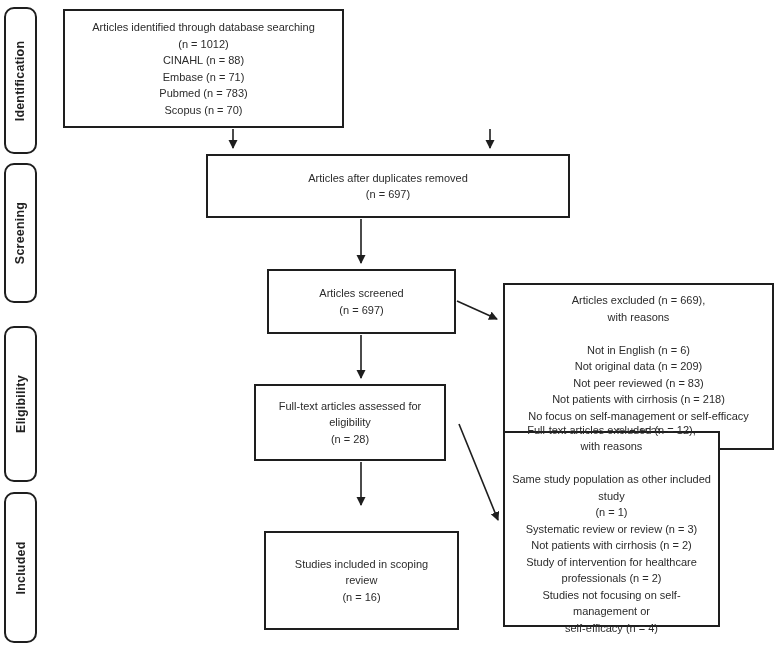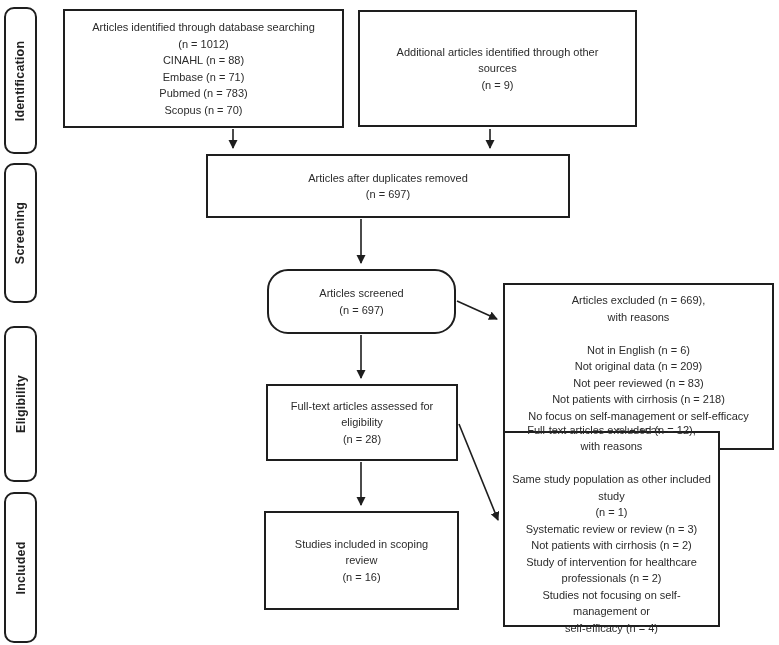--- a/index.html
+++ b/index.html
@@ -49,23 +49,23 @@
   }
   .arrows {
     position: absolute;
     left: 0; top: 0;
     pointer-events: none;
   }
   
   .box-database  { left: 63px;  top: 9px;   width: 281px; height: 119px; }
   .box-other     { left: 358px; top: 10px;  width: 279px; height: 117px; }
   .box-dupes     { left: 206px; top: 154px; width: 364px; height: 64px; }
-  .box-screened  { left: 267px; top: 269px; width: 189px; height: 65px; border-radius: 21px; }
-  .box-fulltext  { left: 266px; top: 384px; width: 192px; height: 77px; }
-  .box-included  { left: 264px; top: 511px; width: 195px; height: 99px; }
+  .box-screened  { left: 267px; top: 269px; width: 189px; height: 65px; }
+  .box-fulltext  { left: 254px; top: 384px; width: 192px; height: 77px; }
+  .box-included  { left: 264px; top: 531px; width: 195px; height: 99px; }
   .box-excl1     { left: 503px; top: 235px; width: 271px; height: 167px; margin-top: 48px; }
   .box-excl2     { left: 503px; top: 431px; width: 217px; height: 196px; }
   
   .rail-identification { top: 7px;   height: 147px; }
   .rail-screening      { top: 163px; height: 140px; }
   .rail-eligibility    { top: 326px; height: 156px; }
   .rail-included       { top: 492px; height: 151px; }
 </style>
 </head>
 <body>
@@ -84,23 +84,20 @@
   <div class="rail-box rail-included">
     <span class="rail-label">Included</span>
   </div>
 
   <div class="flow-box box-database">Articles identified through database searching
 (n = 1012)
 CINAHL (n = 88)
 Embase (n = 71)
 Pubmed (n = 783)
 Scopus (n = 70)</div>
-  <div class="flow-box box-other">Additional articles identified through other
-sources
-(n = 9)</div>
   <div class="flow-box box-dupes">Articles after duplicates removed
 (n = 697)</div>
   <div class="flow-box box-screened">Articles screened
 (n = 697)</div>
   <div class="flow-box box-excl1">Articles excluded (n = 669),
 with reasons
 
 Not in English (n = 6)
 Not original data (n = 209)
 Not peer reviewed (n = 83)

